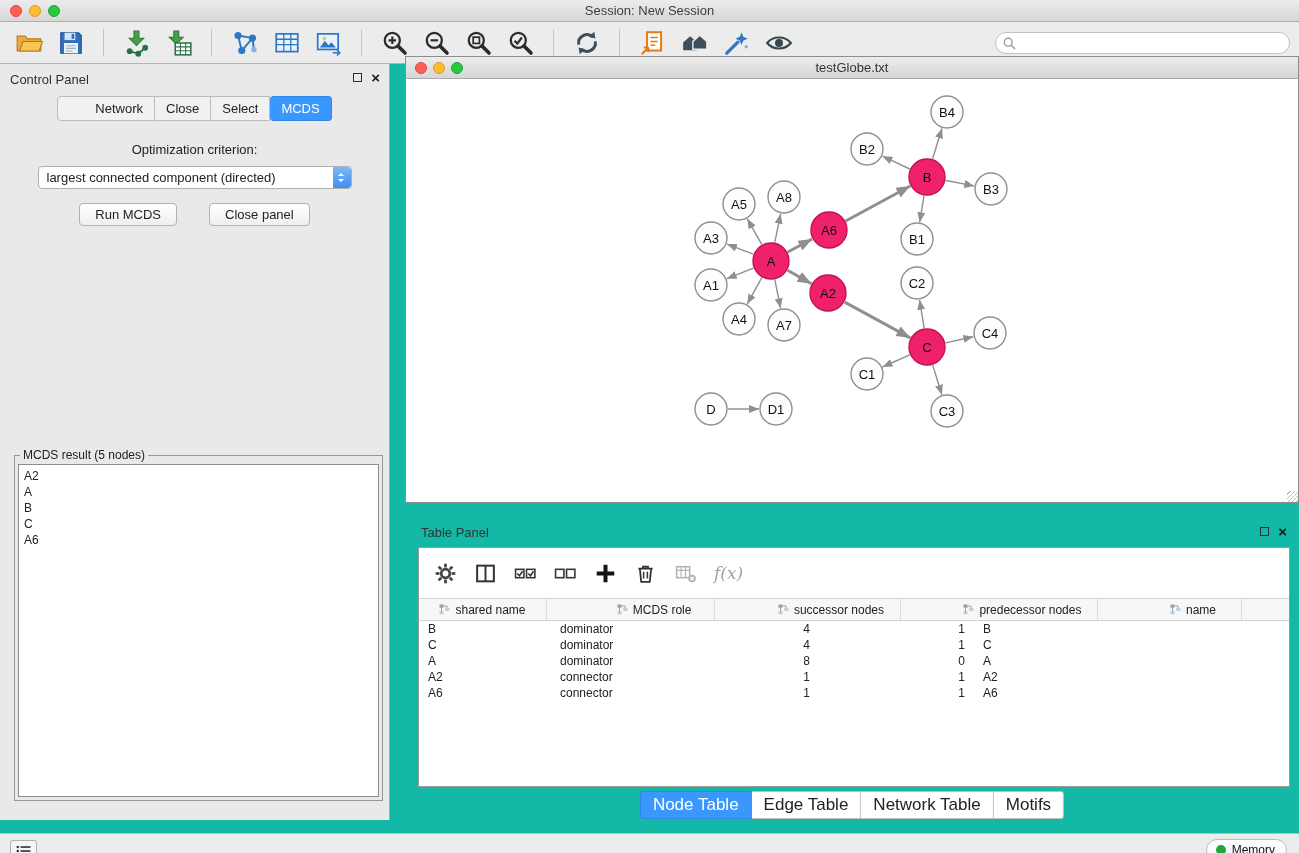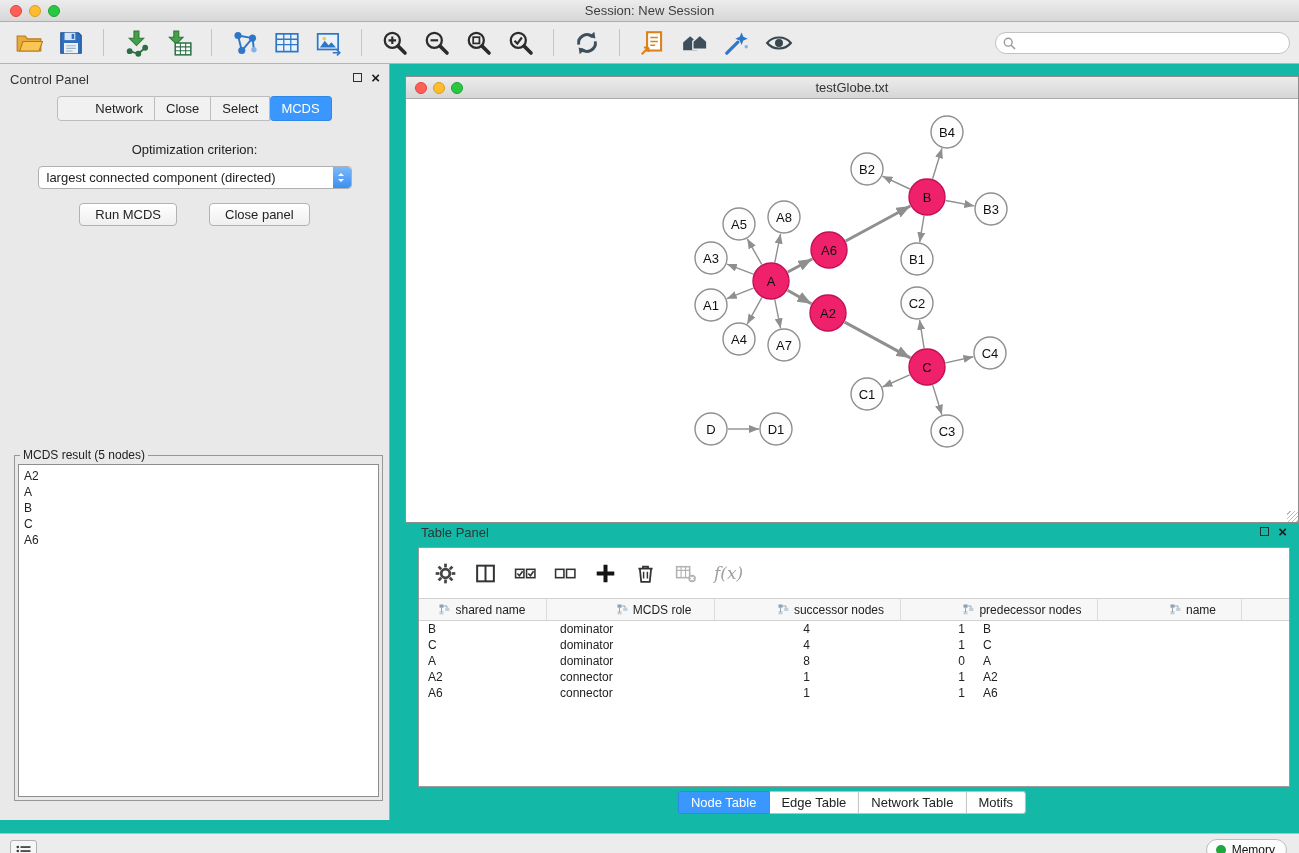--- a/index.html
+++ b/index.html
@@ -34,41 +34,41 @@
 .dropdown{position:relative;margin:9px auto 0;width:314px;height:23px;background:#fff;border:1px solid #b0b0b0;border-radius:4px;line-height:21px;padding:0 24px 0 8px;cursor:pointer;white-space:nowrap;overflow:hidden;}
 .dd-step{position:absolute;right:0;top:0;width:18px;height:21px;background:linear-gradient(#7cb9f9,#3d8ef2);border-radius:0 3px 3px 0;}
 .dd-step:before{content:"";position:absolute;left:5px;top:3px;border:3.6px solid transparent;border-bottom-color:#fff;}
 .dd-step:after{content:"";position:absolute;left:5px;bottom:3px;border:3.6px solid transparent;border-top-color:#fff;}
 .cp-buttons{display:flex;justify-content:center;gap:32px;margin-top:14px;}
 .btn{padding:3px 15px;background:linear-gradient(#fff,#efefef);border:1px solid #b2b2b2;border-radius:4px;font-size:13px;font-family:inherit;cursor:pointer;color:#222;}
 .result-box{position:absolute;left:14px;top:391px;width:369px;height:346px;border:1px solid #979797;padding:8px 3px 3px 3px;}
 .result-legend{position:absolute;top:-8px;left:5px;background:#e9e9e9;padding:0 3px;font-size:12px;color:#222;}
 .result-list{width:100%;height:100%;background:#fff;border:1px solid #8d8d8d;padding:3px 0 0 5px;overflow:auto;font-size:12px;line-height:16px;}
 
-.net-window{position:absolute;left:405px;top:76px;width:894px;height:447px;border:1px solid #8d8d8d;background:#fff;}
+.net-window{position:absolute;left:405px;top:56px;width:894px;height:447px;border:1px solid #8d8d8d;background:#fff;}
 .net-titlebar{position:relative;height:22px;background:linear-gradient(#ececec,#d6d6d6);border-bottom:1px solid #aaa;text-align:center;line-height:21px;color:#333;}
 .net-titlebar .tl-red{left:9px;}
 .net-titlebar .tl-yellow{left:27px;}
 .net-titlebar .tl-green{left:45px;}
 .net-canvas{position:relative;width:892px;height:423px;overflow:hidden;background:#fff;}
 .grip{position:absolute;right:0;bottom:0;width:11px;height:11px;background:repeating-linear-gradient(135deg,transparent 0 2px,#bdbdbd 2px 3px);cursor:nwse-resize;}
 
 .table-panel{position:absolute;left:405px;top:516px;width:894px;height:300px;}
 .table-panel .panel-title{left:16px;top:9px;}
 .table-panel .win-btns{right:12px;top:10px;}
 .tp-content{position:absolute;left:13px;top:31px;width:872px;height:240px;background:#fff;border:1px solid #9a9a9a;overflow:hidden;}
 .tp-toolbar{height:50px;display:flex;align-items:center;gap:17px;padding-left:15px;}
 .tp-ic{display:flex;align-items:center;cursor:pointer;}
 .fx{font-family:"DejaVu Serif",serif;font-style:italic;font-size:17px;color:#9f9f9f;cursor:pointer;}
 .tbl-head{display:flex;height:23px;background:#f7f7f7;border-top:1px solid #d2d2d2;border-bottom:1px solid #d2d2d2;gap:47px;}
 .th{display:flex;align-items:center;justify-content:center;gap:5px;font-size:12px;color:#222;border-right:1px solid #ddd;height:100%;cursor:pointer;}
 .tr{display:flex;height:16px;}
 .td{font-size:12px;line-height:16px;padding:0 9px;white-space:nowrap;overflow:hidden;}
 .bottom-tabs{position:absolute;left:50%;transform:translateX(-50%);top:275px;display:flex;}
-.bt-tab{padding:3px 12px;font-size:13px;background:#fff;border:1px solid #bfbfbf;border-left:none;cursor:pointer;white-space:nowrap;}
+.bt-tab{padding:3px 12px;font-size:17px;background:#fff;border:1px solid #bfbfbf;border-left:none;cursor:pointer;white-space:nowrap;}
 .bt-tab:first-child{border-left:1px solid #bfbfbf;border-radius:3px 0 0 3px;}
 .bt-tab:last-child{border-radius:0 3px 3px 0;}
 .bt-tab.active{background:var(--accent,#3a97fd);color:#fff;border-color:#2f87ea;}
 
 .statusbar{position:absolute;left:0;bottom:0;width:100%;height:20px;background:#ececec;border-top:1px solid #bcbcbc;}
 .list-btn{position:absolute;left:10px;top:6px;width:27px;height:21px;border:1px solid #b1b1b1;border-radius:3px;background:#f6f6f6;display:flex;align-items:center;justify-content:center;cursor:pointer;}
 .memory-pill{position:absolute;right:12px;top:5px;height:22px;border:1px solid #bdbdbd;border-radius:11px;background:#fcfcfc;display:flex;align-items:center;gap:6px;padding:0 11px 0 9px;font-size:12px;color:#111;cursor:pointer;}
 .mem-dot{width:10px;height:10px;border-radius:50%;background:#21a73c;}
 </style>
 </head>

